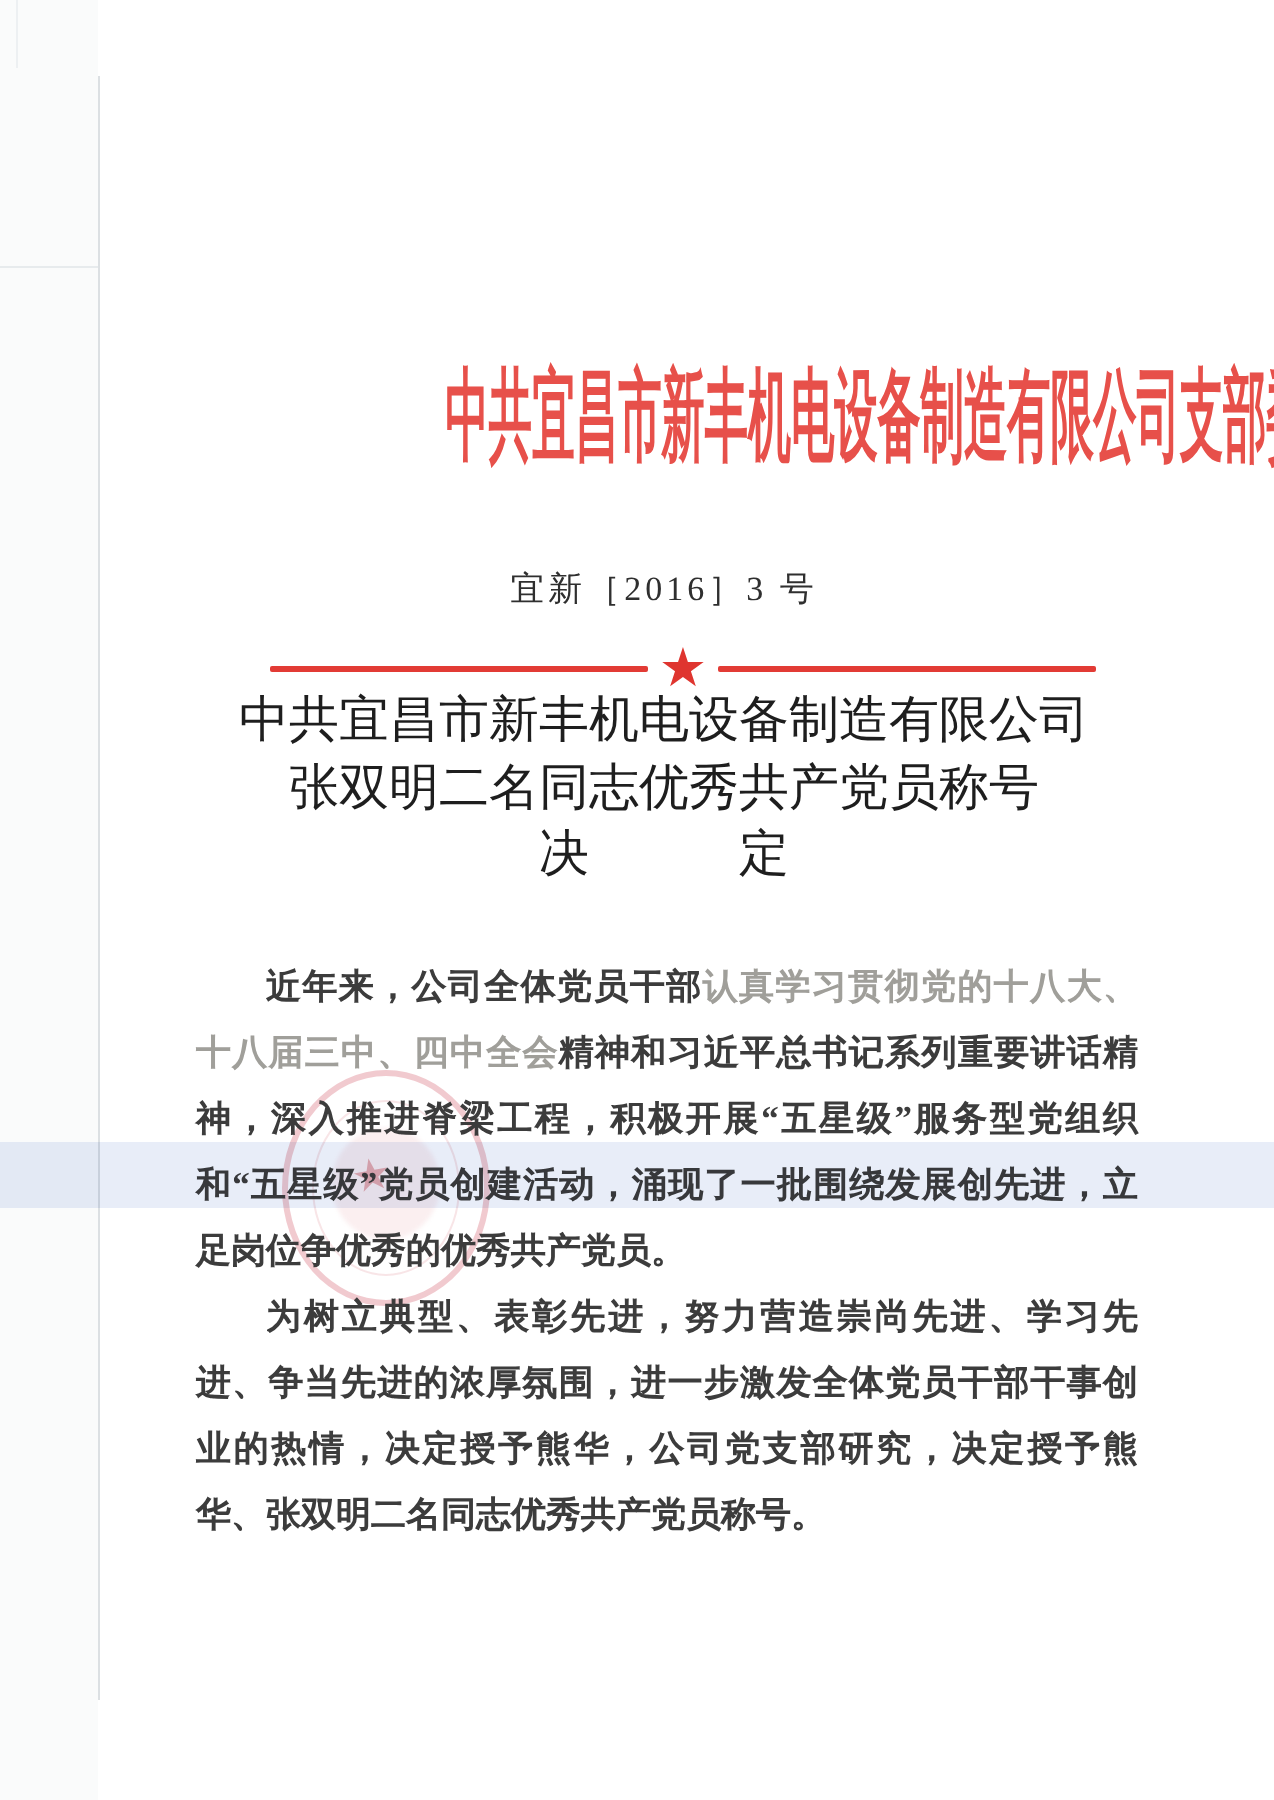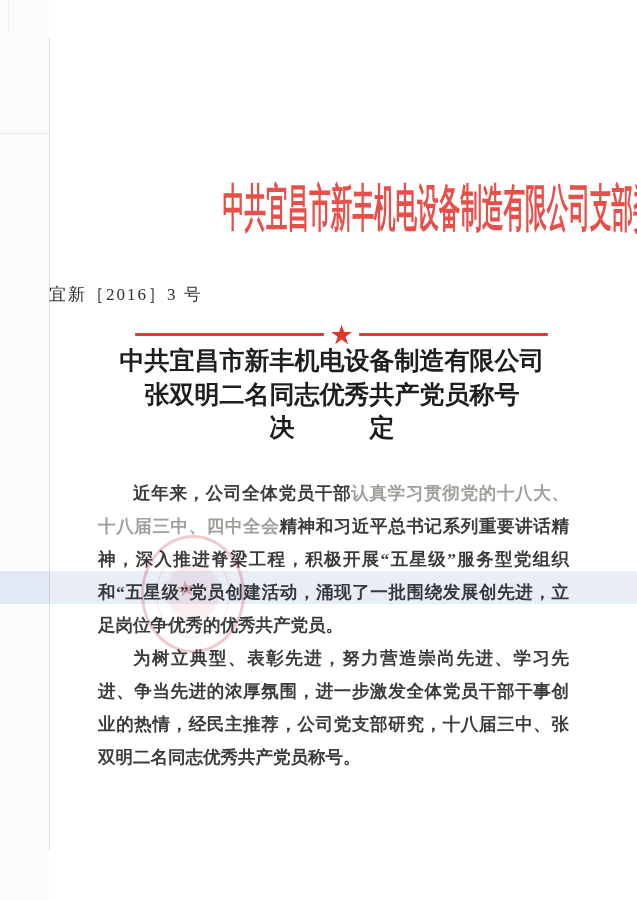--- a/index.html
+++ b/index.html
@@ -21,38 +21,38 @@
   }
   .header-title span{
     display:inline-block;white-space:nowrap;
     font-size:36px;font-weight:700;color:#e7504a;
     transform:scale(0.60,1.40);transform-origin:center center;
   }
 
   
   .doc-number{
     position:absolute;top:283px;left:49px;width:566px;
-    text-align:left;font-size:17px;letter-spacing:2px;color:#2f2f2f;
+    text-align:center;font-size:17px;letter-spacing:2px;color:#2f2f2f;
   }
 
   
   .divider{
     position:absolute;top:322px;left:135px;width:413px;height:24px;
     display:flex;align-items:center;
   }
   .divider .seg{flex:1;height:3px;background:#e23b35;border-radius:1px;}
   .divider .star{
     flex:0 0 auto;margin:0 5px;font-size:27px;line-height:1;color:#df352f;
     font-family:"DejaVu Sans",sans-serif;
   }
 
   
   .doc-title{
     position:absolute;top:344px;left:49px;width:566px;
-    text-align:center;font-size:25px;font-weight:700;
+    text-align:center;font-size:25px;font-weight:400;
     line-height:33.5px;color:#1e1e1e;
   }
 
   
   .body-text{
     position:absolute;top:477px;left:98px;width:471px;
     font-size:17.5px;line-height:33px;color:#3c3c3c;
     text-align:justify;z-index:3;
   }
   .body-text p{margin:0;text-indent:2em;font-weight:bold;}
@@ -107,18 +107,18 @@
   </div>
 
   <div class="seal">
     <div class="seal-ring"></div>
     <div class="seal-smudge"></div>
     <span class="seal-star">★</span>
   </div>
 
   <div class="body-text">
     <p><span>近年来，公司全体党员干部</span><span class="faded">认真学习贯彻党的十八大、十八届三中、四中全会</span><span>精神和习近平总书记系列重要讲话精神，深入推进脊梁工程，积极开展“五星级”服务型党组织和“五星级”党员创建活动，涌现了一批围绕发展创先进，立足岗位争优秀的优秀共产党员。</span></p>
-    <p>为树立典型、表彰先进，努力营造崇尚先进、学习先进、争当先进的浓厚氛围，进一步激发全体党员干部干事创业的热情，经民主推荐，公司党支部研究，十八届三中、张双明二名同志优秀共产党员称号。</p>
+    <p>为树立典型、表彰先进，努力营造崇尚先进、学习先进、争当先进的浓厚氛围，进一步激发全体党员干部干事创业的热情，决定授予熊华，公司党支部研究，决定授予熊华、张双明二名同志优秀共产党员称号。</p>
   </div>
 
   <div class="blue-band"></div>
 
 </div>
 
 </body></html>

